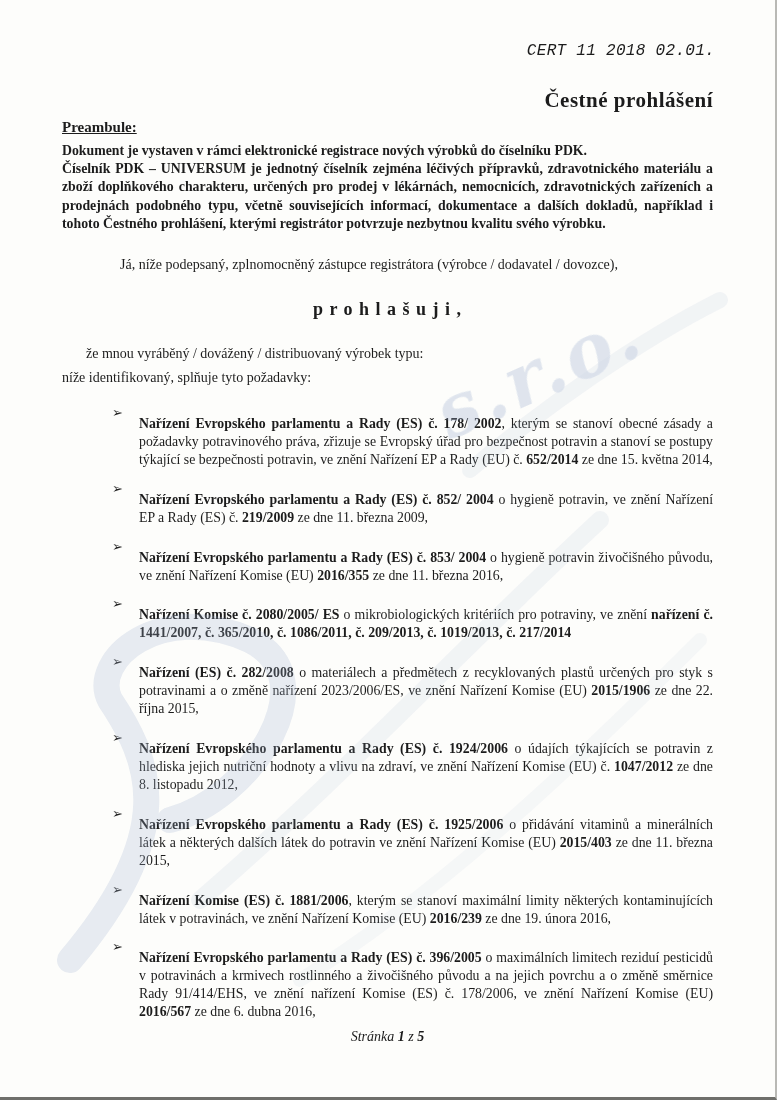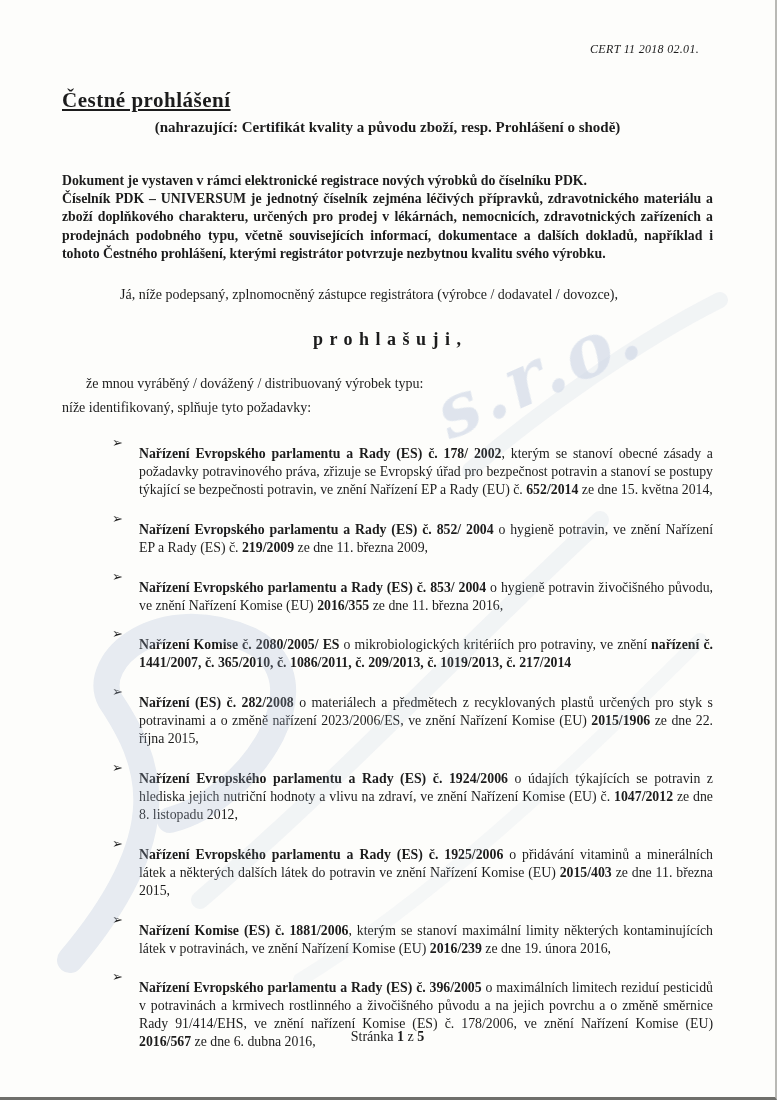--- a/index.html
+++ b/index.html
@@ -9,27 +9,27 @@
     margin:0 auto;
     background:#fdfdfb;
     font-family:"Liberation Serif","DejaVu Serif",serif;
     color:#1c1c1c;
     overflow:hidden;
     box-sizing:border-box;
     border-right:2px solid #b9b9b5;
     border-bottom:3px solid #6f6f6b;
   }
   .doc-code{
-    position:absolute;top:42px;right:76px;
-    font-style:italic;font-size:12px;letter-spacing:.3px;
+    position:absolute;top:42px;right:60px;
+    font-style:italic;font-size:16px;letter-spacing:.3px;font-family:Liberation Mono, monospace;
   }
   .content{padding:88px 62px 0 62px;}
   .title{
-    text-align:left;font-size:21px;font-weight:bold;
-    text-decoration:underline;margin:0 0 6px 0;letter-spacing:.5px;
+    text-align:right;font-size:21px;font-weight:bold;
+    margin:0 0 6px 0;letter-spacing:.5px;
   }
   .subtitle{
     text-align:center;font-size:15px;font-weight:bold;margin:0 0 36px 0;
   }
   .preamble-heading{
     font-size:15px;font-weight:bold;text-decoration:underline;margin:0 0 6px 0;
   }
   .preamble p{
     margin:0;font-size:13.8px;font-weight:bold;line-height:1.32;text-align:justify;
   }
@@ -51,21 +51,21 @@
     font-size:13.8px;line-height:1.3;
   }
   .req-bullet{
     flex:0 0 15px;font-family:"DejaVu Sans",sans-serif;font-size:13px;
     padding-top:1px;color:#222;
   }
   .req-body{flex:1;text-align:justify;margin-top:11px;}
   .b{font-weight:bold;}
   .footer{
     position:absolute;bottom:52px;left:0;width:100%;
-    text-align:center;font-size:14px;
+    text-align:center;font-size:14px;font-style:italic;
   }
   .watermark{
     position:absolute;top:0;left:0;width:100%;height:100%;
     pointer-events:none;z-index:2;opacity:.55;
   }
   .wm-text{
     position:absolute;top:330px;left:430px;
     transform:rotate(-24deg);
     font-style:italic;font-weight:bold;
     font-size:72px;color:#9db0d0;opacity:.55;
@@ -88,22 +88,22 @@
       </g>
     </svg>
     <div class="wm-text">s.r.o.</div>
   </div>
 
   <div class="doc-code">CERT 11 2018 02.01.</div>
 
   <div class="content">
 
     <h1 class="title">Čestné prohlášení</h1>
-    <div class="subtitle">(nahrazující: Certifikát kvality a původu zboží, resp. Prohlášení o shodě)</div>
 
+    <div class="preamble-heading">Preambule:</div>
     <div class="preamble">
       <p>Dokument je vystaven v rámci elektronické registrace nových výrobků do číselníku PDK.</p>
       <p>Číselník PDK – UNIVERSUM je jednotný číselník zejména léčivých přípravků, zdravotnického materiálu a zboží doplňkového charakteru, určených pro prodej v lékárnách, nemocnicích, zdravotnických zařízeních a prodejnách podobného typu, včetně souvisejících informací, dokumentace a dalších dokladů, například i tohoto Čestného prohlášení, kterými registrátor potvrzuje nezbytnou kvalitu svého výrobku.</p>
     </div>
 
     <div class="intro-line">Já, níže podepsaný, zplnomocněný zástupce registrátora (výrobce / dodavatel / dovozce),</div>
 
     <div class="verb-line">p r o h l a š u j i ,</div>
 
     <div class="product-intro">že mnou vyráběný / dovážený  / distribuovaný výrobek typu:</div>

